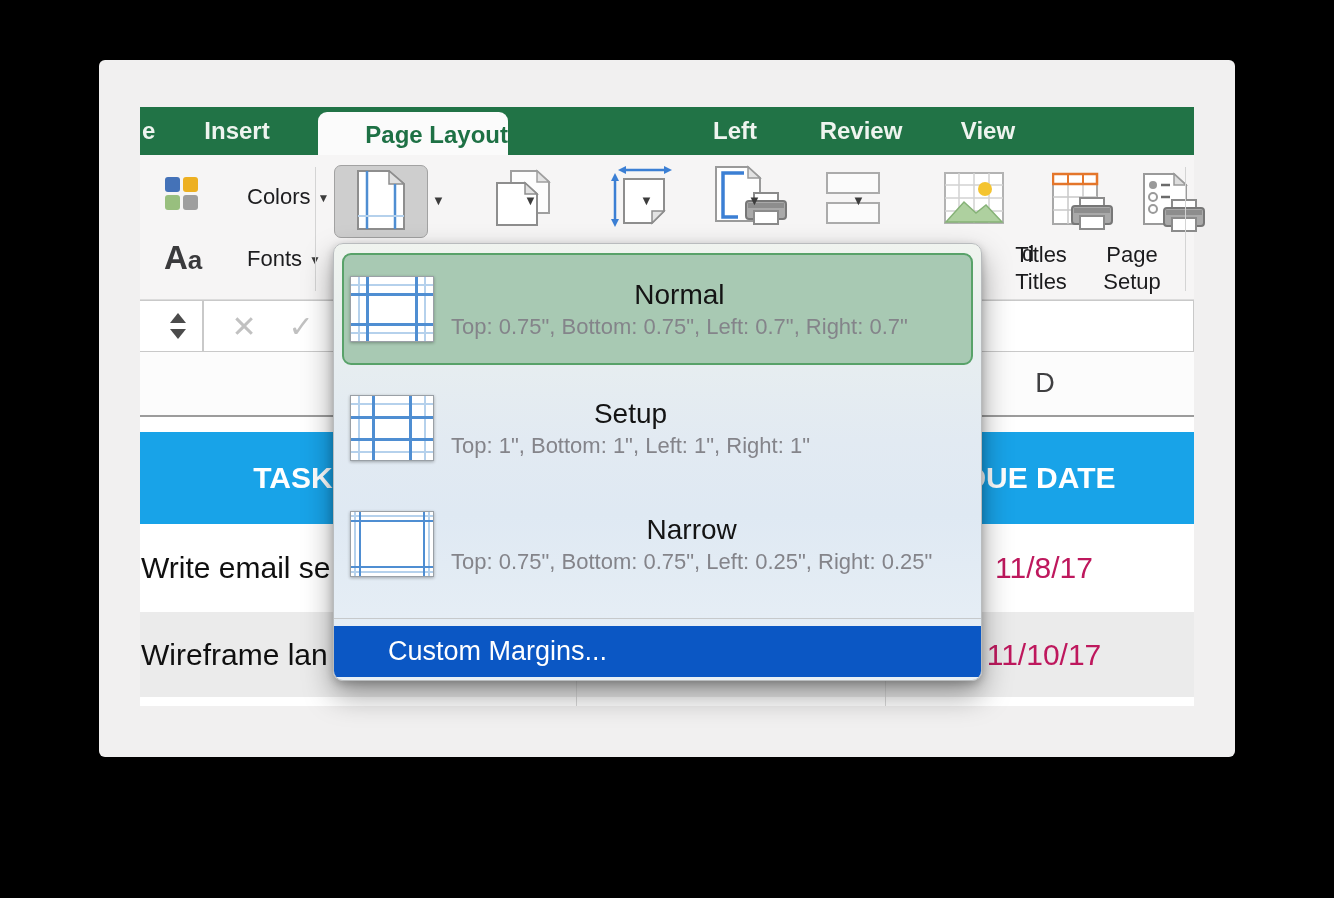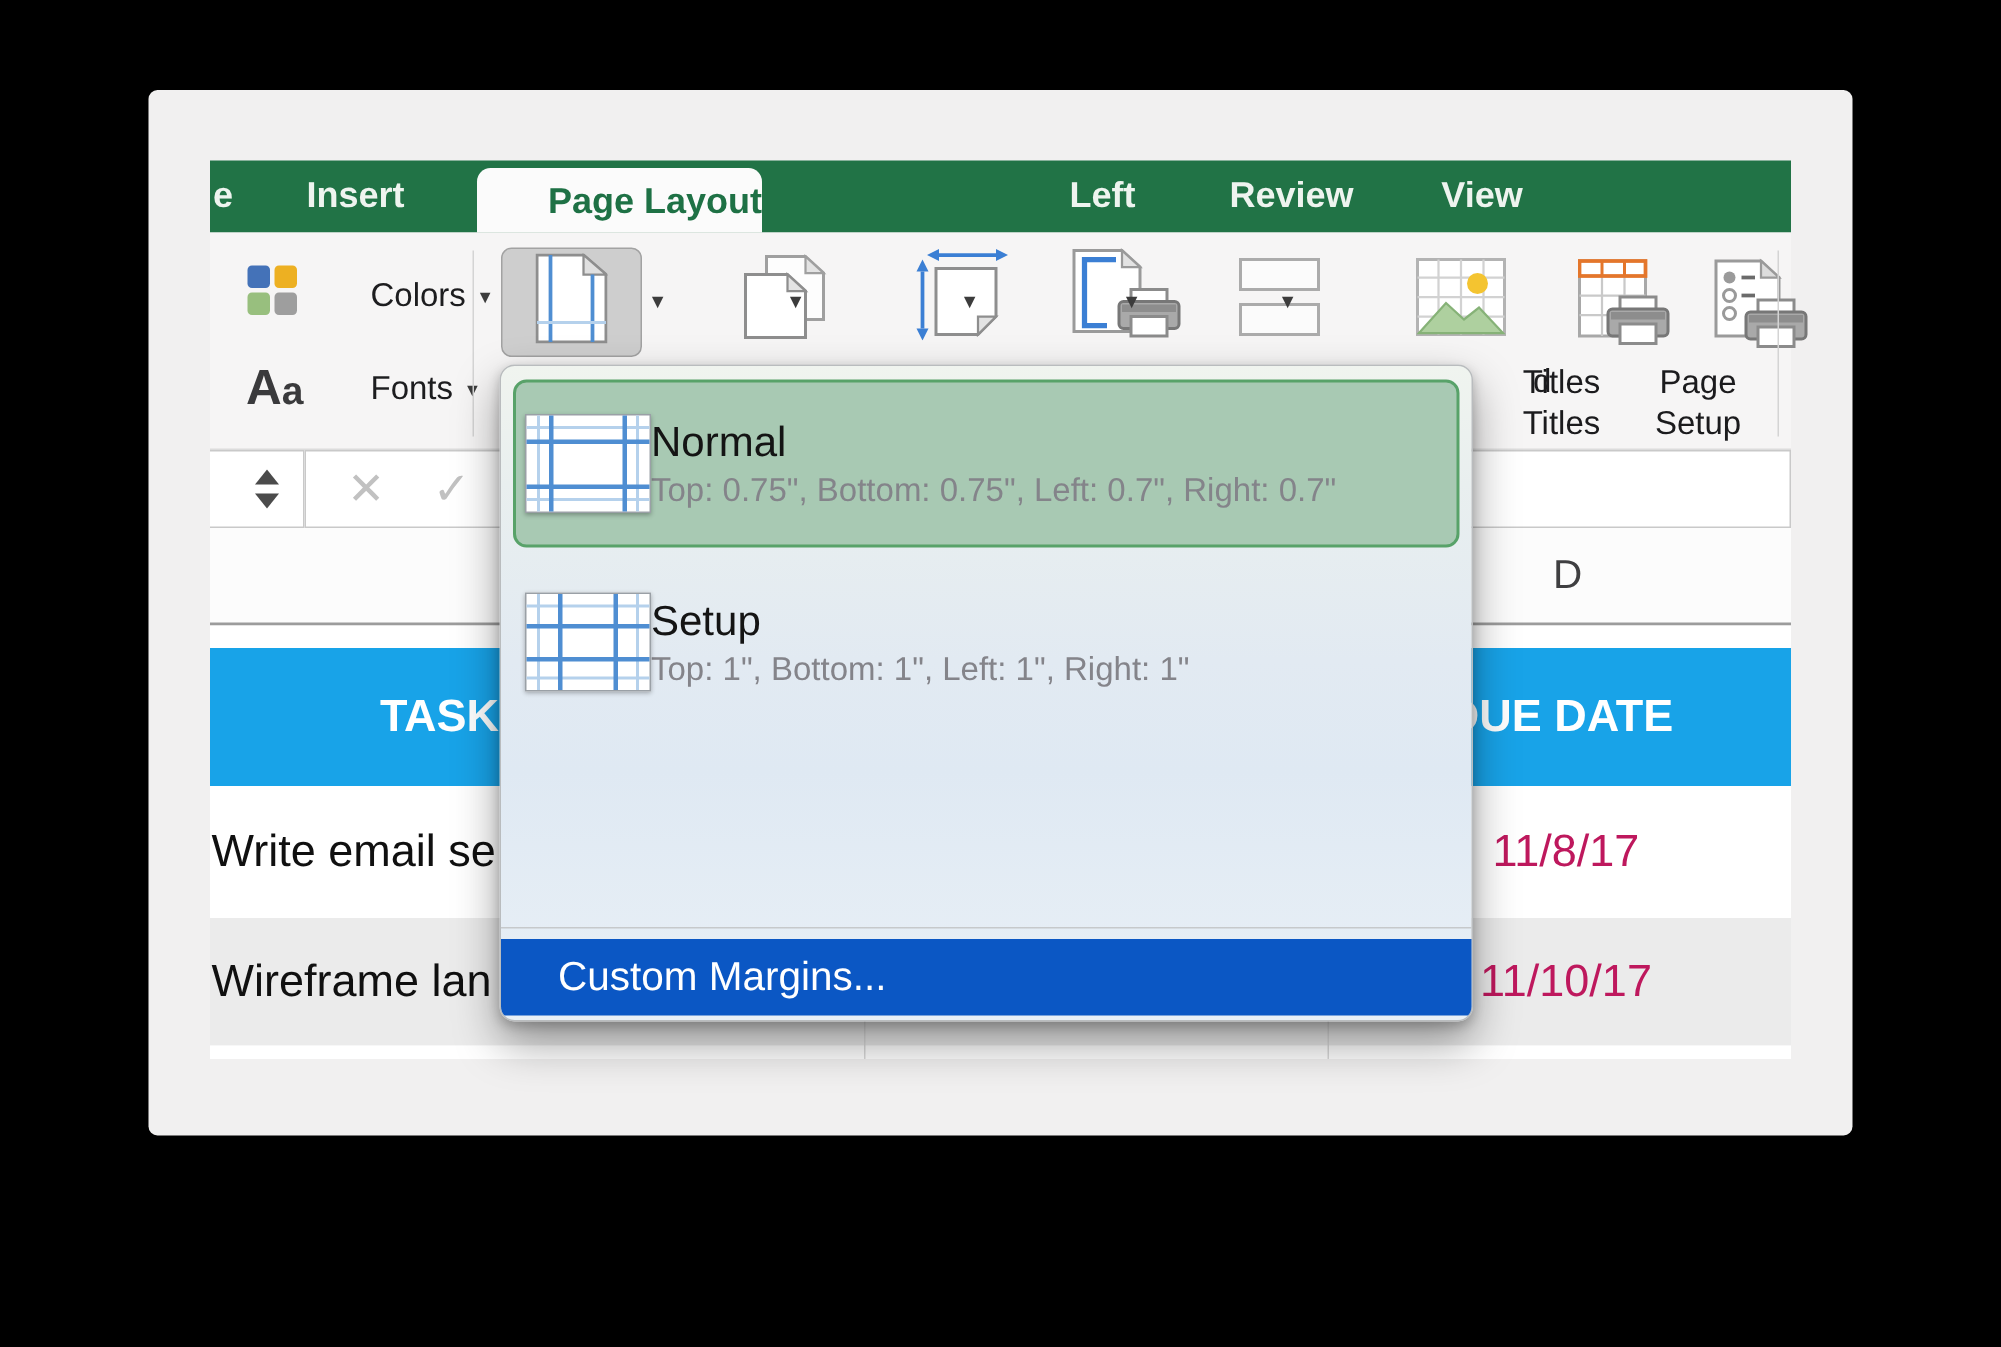--- a/index.html
+++ b/index.html
@@ -50,25 +50,25 @@
   .cell-date{position:absolute;left:834px;top:0;width:140px;height:100%;display:flex;align-items:center;justify-content:center;font-size:30px;color:#be185d;}
   .colborder{position:absolute;top:464px;width:1px;height:182px;background:#d9d9d9;}
 
   
   .menu{position:absolute;left:234px;top:183px;width:649px;height:438px;border-radius:10px;border:1px solid #b9bcbe;
         background:linear-gradient(180deg,#f0f4ef 0%,#e9efef 18%,#e2eaf2 45%,#dfe9f3 62%,#e9f0f6 100%);
         box-shadow:0 14px 30px rgba(0,0,0,.38),0 3px 8px rgba(0,0,0,.22);overflow:hidden;z-index:40;}
   .mitem{position:absolute;left:8px;width:631px;display:flex;align-items:center;cursor:default;}
   .mitem.sel{background:#a8c9b3;border:2px solid #58a269;border-radius:9px;padding-left:6px;}
   .mitem.plain{padding-left:8px;}
-  .mtext{}
+  .mtext{margin-left:17px;text-align:center;}
   .mtitle{font-size:28px;color:#141414;font-weight:500;line-height:32px;margin-bottom:3px;}
   .mdetails{font-size:22px;color:#84848a;line-height:26px;white-space:nowrap;}
   .mdivider{position:absolute;left:0;top:374px;width:649px;height:1px;background:#c6c9cb;}
-  .custombar{position:absolute;left:0;top:382px;width:649px;height:51px;background:#0b57c4;color:#fff;font-size:27px;font-weight:500;line-height:51px;padding-left:38px;}
+  .custombar{position:absolute;left:0;top:382px;width:649px;height:51px;background:#0b57c4;color:#fff;font-size:27px;font-weight:500;line-height:51px;padding-left:54px;}
   .mi{position:relative;width:84px;height:66px;background:#fff;border:1px solid #9aa0a6;box-shadow:0 1px 3px rgba(0,0,0,.3);flex:none;}
   .ln{position:absolute;background:#b5d1ec;}
   .lnS{position:absolute;background:#4f8ed2;}
 </style>
 </head>
 <body>
 
 <div class="stage">
   <div class="panel">
 
@@ -290,19 +290,35 @@
           <span class="lnS" style="right:21px;top:0;width:3px;height:100%"></span>
           <span class="lnS" style="left:0;top:20px;width:100%;height:3px"></span>
           <span class="lnS" style="left:0;bottom:19px;width:100%;height:3px"></span>
         </span>
         <span class="mtext">
           <div class="mtitle">Setup</div>
           <div class="mdetails">Top: 1", Bottom: 1", Left: 1", Right: 1"</div>
         </span>
       </div>
 
+      <div class="mitem plain" style="top:244px;height:112px">
+        <span class="mi">
+          <span class="ln" style="left:3px;top:0;width:2px;height:100%"></span>
+          <span class="ln" style="right:3px;top:0;width:2px;height:100%"></span>
+          <span class="ln" style="left:0;top:3px;width:100%;height:2px"></span>
+          <span class="ln" style="left:0;bottom:3px;width:100%;height:2px"></span>
+          <span class="lnS" style="left:8px;top:0;width:2px;height:100%"></span>
+          <span class="lnS" style="right:8px;top:0;width:2px;height:100%"></span>
+          <span class="lnS" style="left:0;top:8px;width:100%;height:2px"></span>
+          <span class="lnS" style="left:0;bottom:8px;width:100%;height:2px"></span>
+        </span>
+        <span class="mtext">
+          <div class="mtitle">Narrow</div>
+          <div class="mdetails">Top: 0.75", Bottom: 0.75", Left: 0.25", Right: 0.25"</div>
+        </span>
+      </div>
 
       <div class="mdivider"></div>
       <div class="custombar">Custom Margins...</div>
     </div>
 
   </div>
 </div>
 
 </body></html>

